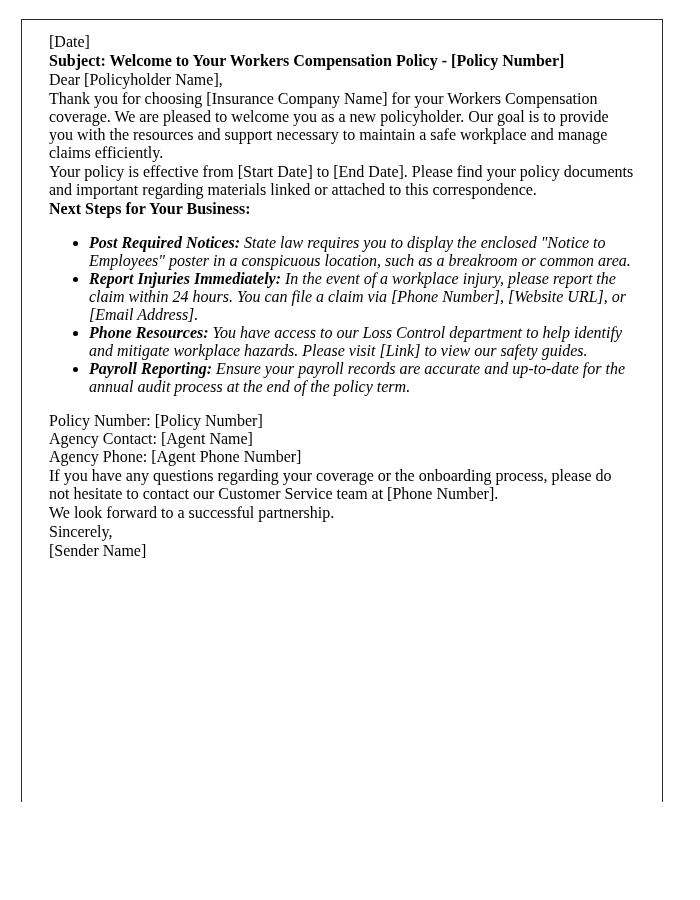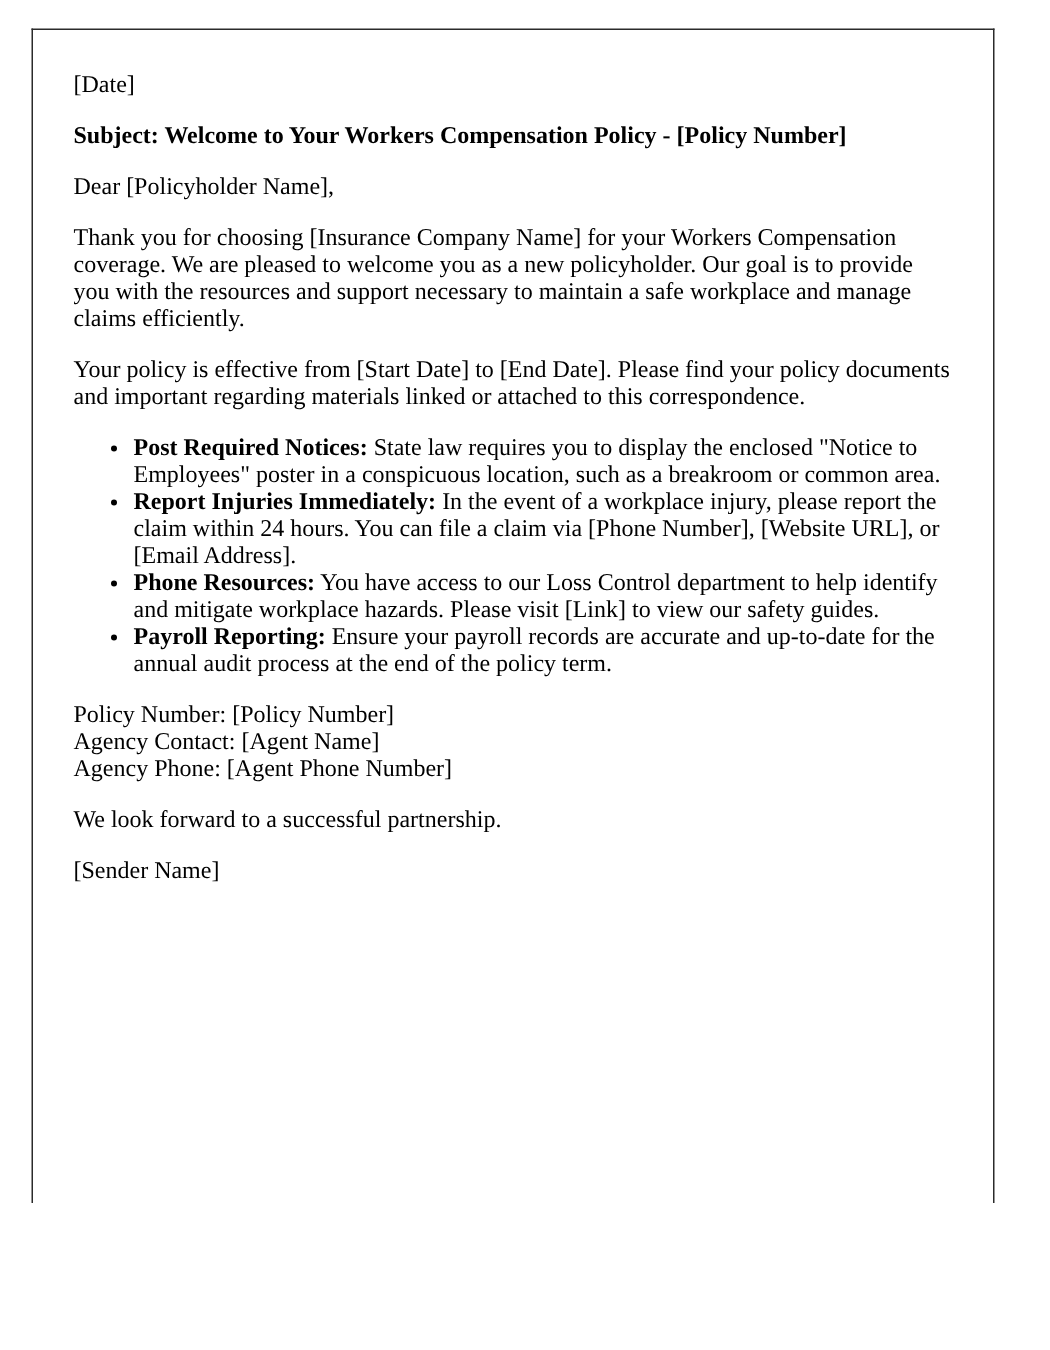--- a/index.html
+++ b/index.html
@@ -21,57 +21,61 @@
     border-bottom: none;
     padding: 12px 27px 0 27px;
     overflow: hidden;
     background: #ffffff;
     font-family: "Liberation Serif", "DejaVu Serif", serif;
     font-size: 16px;
     line-height: 18px;
     color: #000000;
   }
   .letter-page p {
-    margin: 16px 0;
+    margin: 1px 0;
   }
   .letter-page ul {
     margin: 16px 0;
     padding-left: 40px;
   }
   .letter-page li {
     margin: 0;
+    font-style: italic;
   }
   .b { font-weight: bold; }
 </style>
 </head>
 <body>
 
 <div class="letter-page">
 
   <p>[Date]</p>
 
 
   <p class="b">Subject: Welcome to Your Workers Compensation Policy - [Policy Number]</p>
 
   <p>Dear [Policyholder Name],</p>
 
   <p>Thank you for choosing [Insurance Company Name] for your Workers Compensation coverage. We are pleased to welcome you as a new policyholder. Our goal is to provide you with the resources and support necessary to maintain a safe workplace and manage claims efficiently.</p>
 
   <p>Your policy is effective from [Start Date] to [End Date]. Please find your policy documents and important regarding materials linked or attached to this correspondence.</p>
 
+  <p class="b">Next Steps for Your Business:</p>
 
   <ul>
     <li><span class="b">Post Required Notices:</span><span> State law requires you to display the enclosed "Notice to Employees" poster in a conspicuous location, such as a breakroom or common area.</span></li>
     <li><span class="b">Report Injuries Immediately:</span><span> In the event of a workplace injury, please report the claim within 24 hours. You can file a claim via [Phone Number], [Website URL], or [Email Address].</span></li>
     <li><span class="b">Phone Resources:</span><span> You have access to our Loss Control department to help identify and mitigate workplace hazards. Please visit [Link] to view our safety guides.</span></li>
     <li><span class="b">Payroll Reporting:</span><span> Ensure your payroll records are accurate and up-to-date for the annual audit process at the end of the policy term.</span></li>
   </ul>
 
 
   <p><span>Policy Number: [Policy Number]</span><br><span>Agency Contact: [Agent Name]</span><br><span>Agency Phone: [Agent Phone Number]</span></p>
 
+  <p>If you have any questions regarding your coverage or the onboarding process, please do not hesitate to contact our Customer Service team at [Phone Number].</p>
 
   <p>We look forward to a successful partnership.</p>
 
+  <p>Sincerely,</p>
 
   <p>[Sender Name]</p>
 
 </div>
 
 </body></html>

